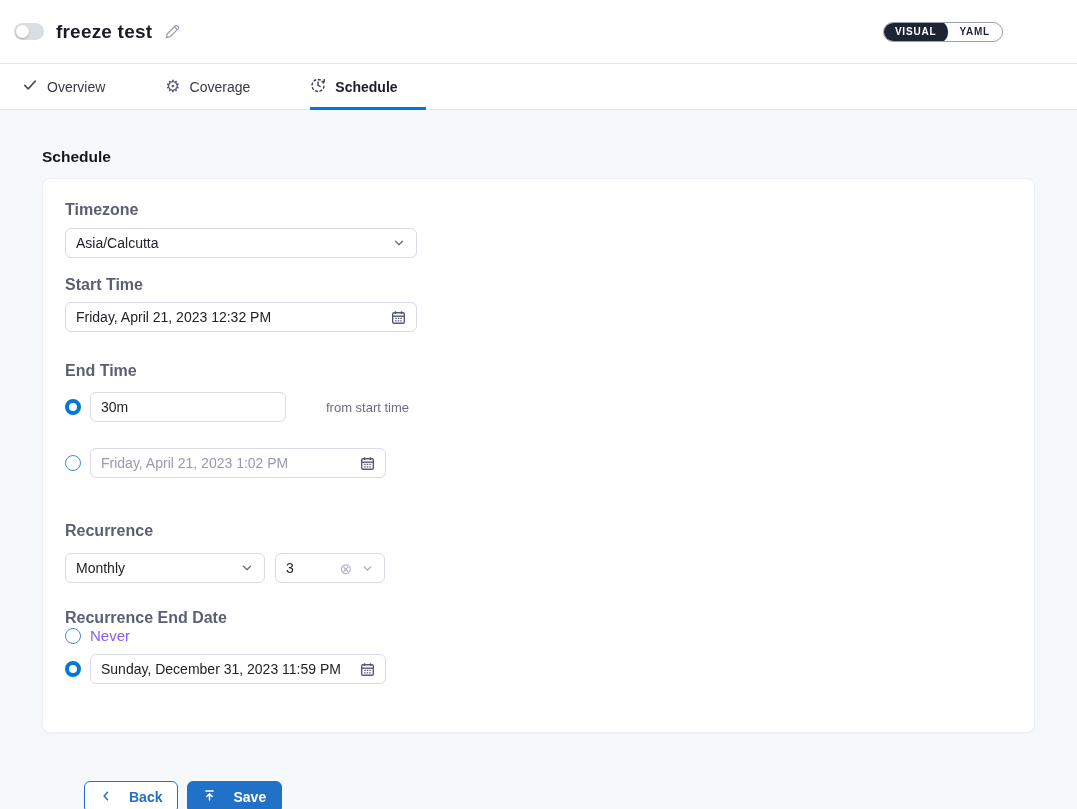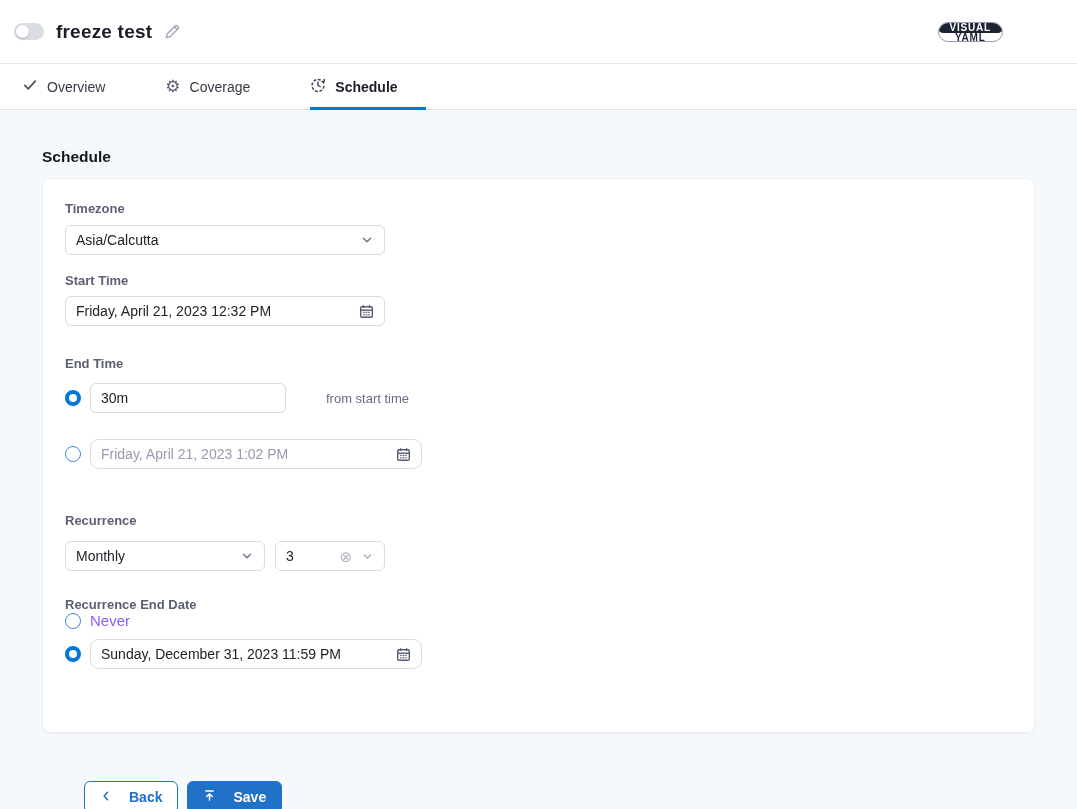--- a/index.html
+++ b/index.html
@@ -6,46 +6,46 @@
   html,body { width:1077px; height:809px; }
   body { font-family:"Liberation Sans", sans-serif; background:#f6f9fc; color:#22222a; }
   .page { width:1077px; height:809px; overflow:hidden; }
 
   
   .header { height:64px; background:#fff; display:flex; align-items:center; padding:0 22px 0 14px; border-bottom:1px solid #e6e8f0; }
   .toggle { width:30px; height:17px; border-radius:9px; background:#dadde3; position:relative; margin-right:12px; cursor:pointer; flex:none; }
   .toggle .knob { position:absolute; left:2px; top:2px; width:13px; height:13px; border-radius:50%; background:#fff; box-shadow:0 1px 2px rgba(0,0,0,.25); }
   .title { font-size:19px; font-weight:bold; color:#1c1c28; letter-spacing:.2px; }
   .edit-ic { margin-left:12px; display:flex; cursor:pointer; }
-  .mode-pill { margin-left:auto; margin-right:52px; display:flex; align-items:center; height:20px; border:1px solid #9a9eae; border-radius:10px; background:#fff; overflow:hidden;flex-direction:column; }
+  .mode-pill { margin-left:auto; margin-right:52px; display:flex; align-items:center; height:20px; border:1px solid #9a9eae; border-radius:10px; background:#fff; overflow:hidden; }
   .mode-seg { font-size:10px; font-weight:bold; letter-spacing:.8px; padding:0 12px; height:20px; display:flex; align-items:center; cursor:pointer; }
   .mode-seg.active { background:#1d2434; color:#fff; border-radius:10px; margin:-1px; height:22px; }
   .mode-seg.inactive { color:#1d2434; }
 
   
   .tabbar { height:46px; background:#fff; border-bottom:1px solid #dfe2ea; display:flex; align-items:stretch; padding:0 22px; gap:46px; }
   .tab { display:flex; align-items:center; gap:9px; font-size:14px; color:#383946; position:relative; cursor:pointer; padding:0 14px 0 0; }
   .tab.active { font-weight:bold; color:#1c1c28; }
   .tab.active::after { content:""; position:absolute; left:0; right:-14px; bottom:-1px; height:3px; background:#0278d5; }
   .gear-glyph { font-size:17px; color:#5c5f74; line-height:1; }
 
   
   .main { padding:38px 42px 0 42px; }
   .section-heading { font-size:15.5px; font-weight:bold; color:#16161f; margin-bottom:12px; }
   .card { background:#fff; border:1px solid #eceef5; border-radius:8px; height:555px; padding:22px; box-shadow:0 1px 2px rgba(40,41,61,.04); }
 
-  .fg-label { font-size:13px; font-weight:bold; color:#5c5f74; }
+  .fg-label { font-size:16px; font-weight:bold; color:#5c5f74; }
   .control { display:flex; align-items:center; background:#fff; border:1px solid #d9dae6; border-radius:6px; height:30px; padding:0 10px; font-size:14px; color:#22222a; }
   .control.clickable { cursor:pointer; }
   .control input { border:none; outline:none; flex:1; font-size:14px; font-family:"Liberation Sans",sans-serif; color:#22222a; background:transparent; min-width:0; }
   .control input::placeholder { color:#989ab1; }
   .chev { margin-left:auto; display:flex; flex:none; }
   .cal-btn { margin-left:auto; display:flex; flex:none; cursor:pointer; }
 
-  .w320 { width:320px; } .w296 { width:332px;border-radius:9px; } .w200 { width:200px;align-items:center; } .w196 { width:196px; } .w110 { width:110px; }
+  .w320 { width:352px; } .w296 { width:296px; } .w200 { width:200px;align-items:center; } .w196 { width:196px; } .w110 { width:110px; }
 
   .radio-row { display:flex; align-items:center; gap:9px; }
   .radio { width:16px; height:16px; border-radius:50%; background:#fff; flex:none; cursor:pointer; }
   .radio.off { border:1.6px solid #3f8ae0; }
   .radio.on  { border:4.8px solid #0278d5; }
 
   .suffix { font-size:13px; color:#6b6d85; margin-left:31px; }
   .clear-x { font-size:15px; color:#b0b2c3; margin-left:auto; cursor:pointer; line-height:1; }
   .never-label { font-size:15px; color:#8b5cf6; }
 

